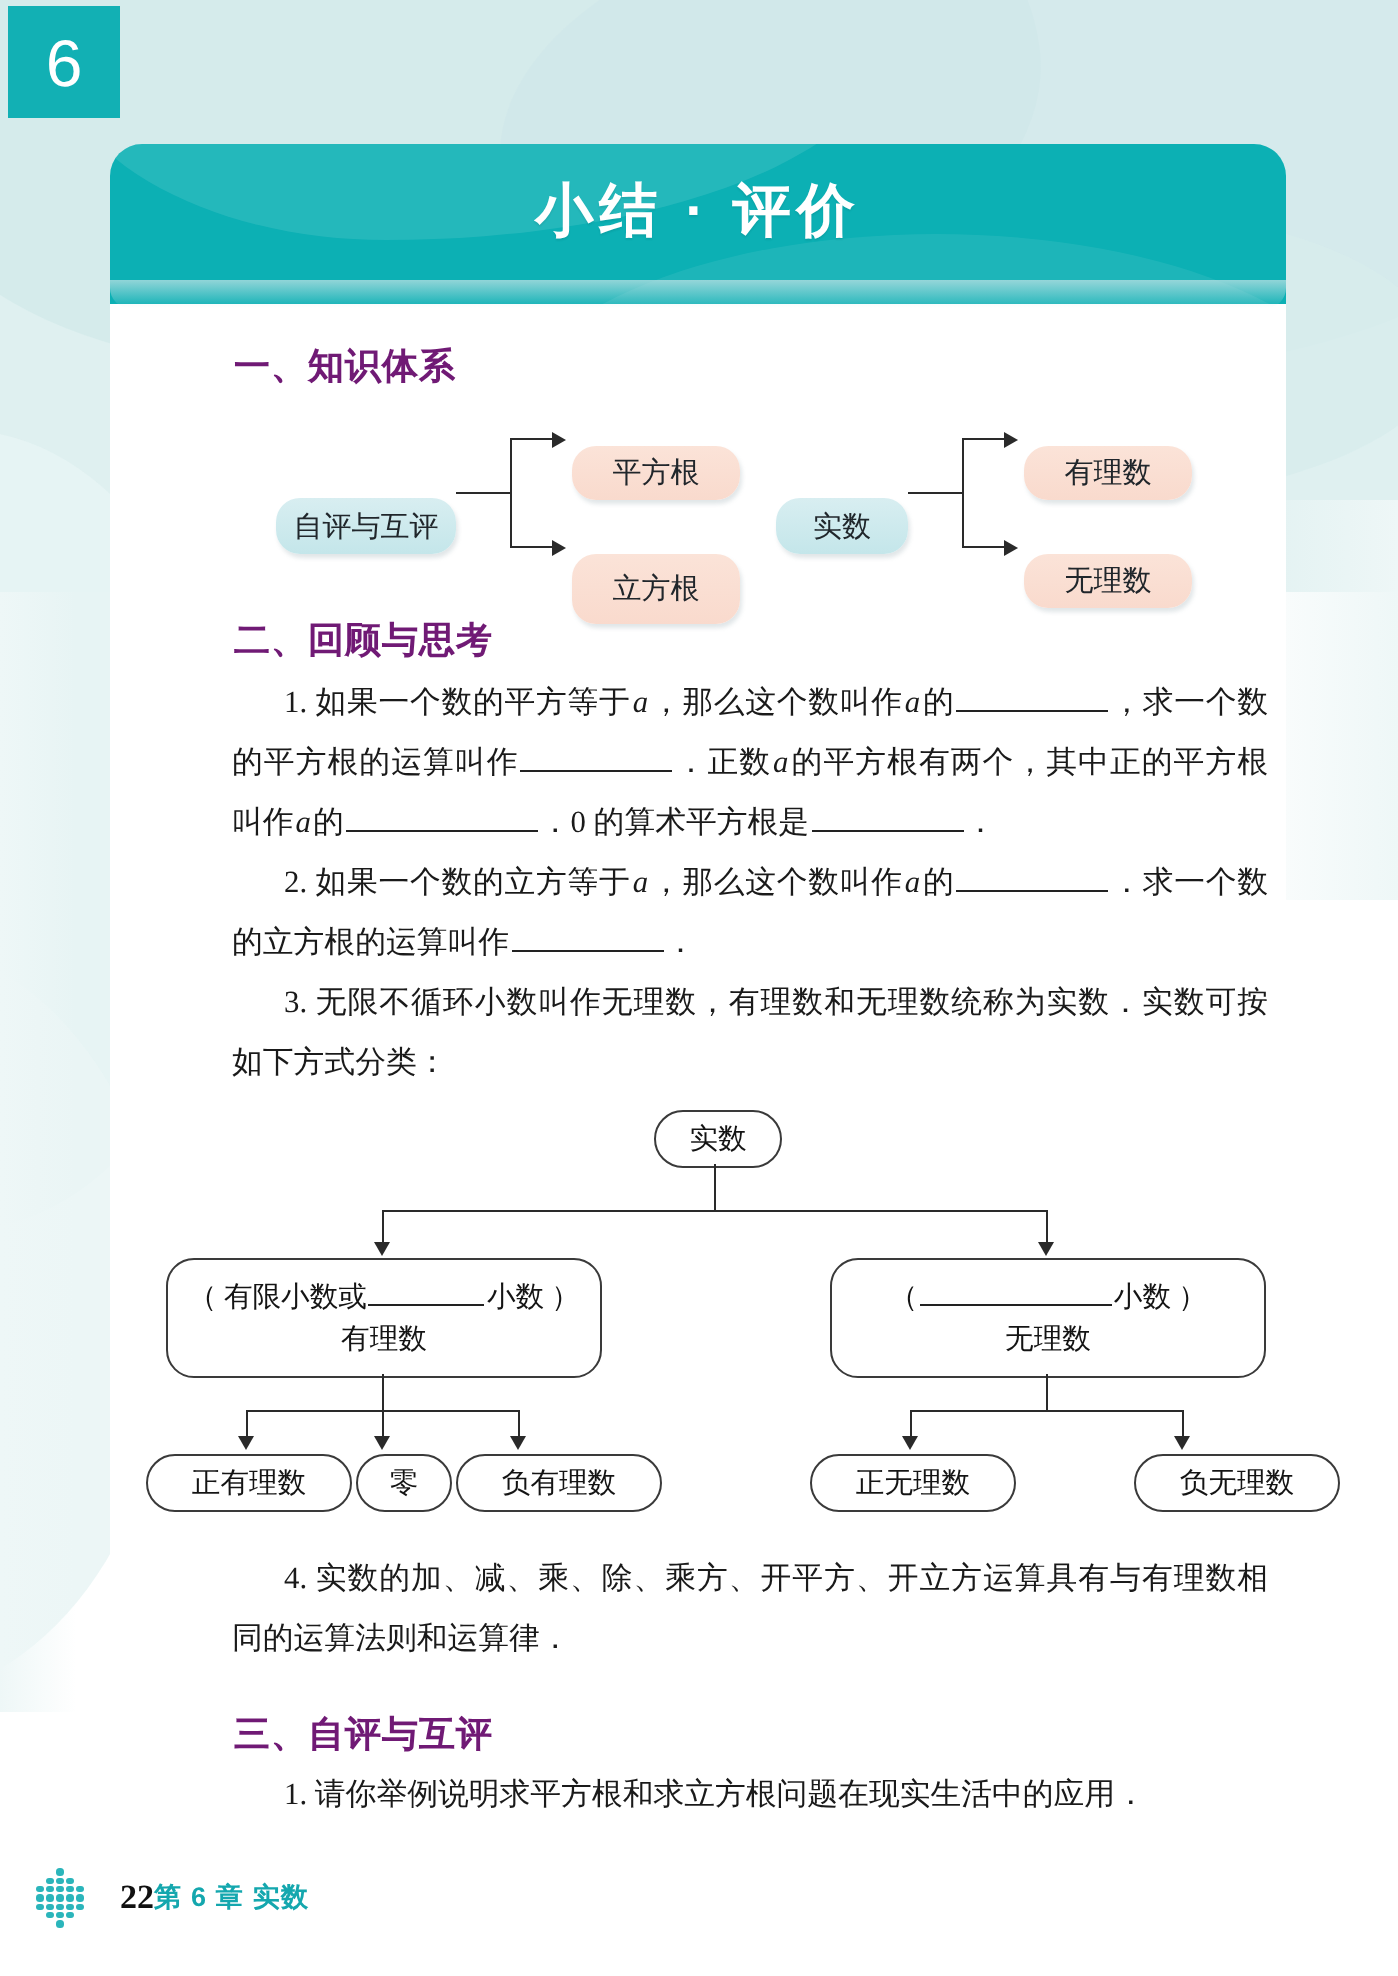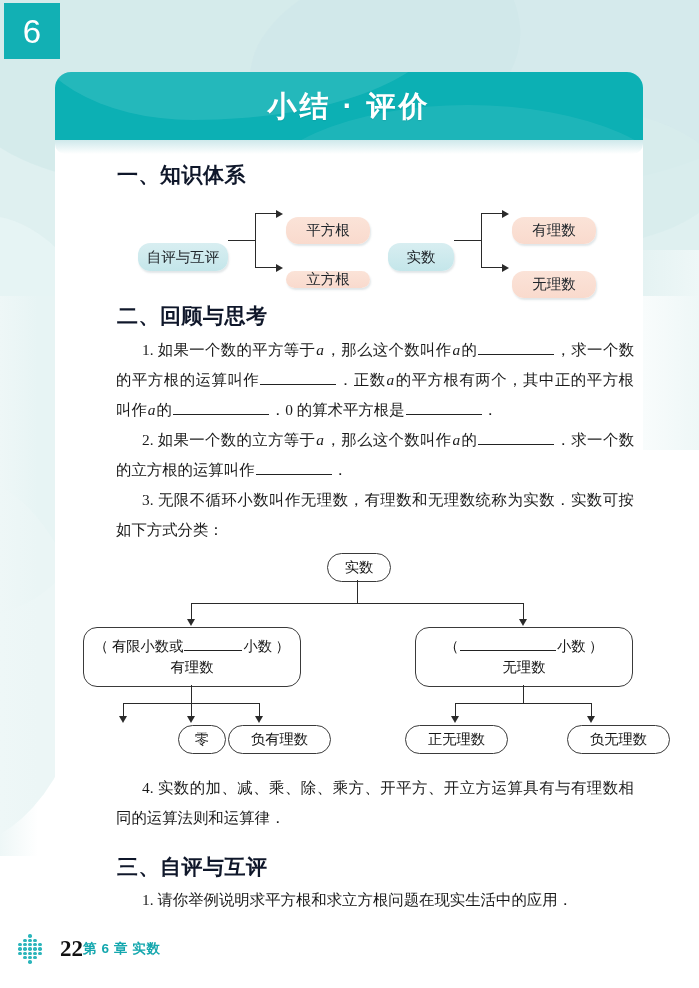--- a/index.html
+++ b/index.html
@@ -111,21 +111,21 @@
     border-radius: 18px 18px 6px 6px;
     z-index: 2;
     box-shadow: 0 0 0 0 rgba(0,0,0,0);
   }
 
   
   #title-banner {
     position: absolute;
     left: 55px; top: 72px;
     width: 588px;
-    height: 68px;
+    height: 80px;
     background: #0cb0b4;
     border-radius: 16px 16px 0 0;
     z-index: 3;
     overflow: hidden;
   }
   #title-banner .sheen {
     position: absolute;
     left: -30px; top: -52px;
     width: 420px; height: 100px;
     background: rgba(255,255,255,0.10);
@@ -163,24 +163,24 @@
   
   #body-content {
     position: absolute;
     left: 55px; top: 155px;
     width: 588px;
     z-index: 5;
   }
   .sec-head {
     font-family: "Liberation Sans", sans-serif;
     font-weight: bold;
-    font-size: 21px;
-    color: #0f172a;
+    font-size: 18px;
+    color: #701a75;
     letter-spacing: .5px;
-    margin: 6px 0 0 62px;
+    margin: 16px 0 0 62px;
   }
   .para {
     font-size: 15.4px;
     color: #1a1a1a;
     line-height: 30px;
     margin: 0 0 0 3px;
     padding: 0 9px 0 3px;
     text-align: justify;
     font-family: "Liberation Serif", serif;
   }
@@ -288,21 +288,21 @@
     position: relative;
   }
   #footer-dots i {
     position: absolute;
     width: 3.6px; height: 3.6px;
     background: #2bb5bb;
     border-radius: 50%;
   }
   #page-number {
     margin-left: 6px;
-    font-size: 23px;
+    font-size: 17px;
     color: #111;
     font-family: "Liberation Serif", serif;
     font-weight: 600;
   }
   #footer-label {
     font-size: 13.5px;
     color: #14a7ae;
     font-family: "Liberation Sans", sans-serif;
     font-weight: bold;
     letter-spacing: .6px;
@@ -342,21 +342,21 @@
   <div id="knowledge-map">
 
     <div class="kn-node kn-blue" style="left:83px; top:30px; width:90px; height:28px;">自评与互评</div>
     <div class="kn-line kn-h" style="left:173px; top:44px; width:28px;"></div>
     <div class="kn-line kn-v" style="left:200px; top:17px; height:55px;"></div>
     <div class="kn-line kn-h" style="left:200px; top:17px; width:22px;"></div>
     <div class="kn-line kn-h" style="left:200px; top:71px; width:22px;"></div>
     <div class="kn-arrow" style="left:221px; top:13.5px;"></div>
     <div class="kn-arrow" style="left:221px; top:67.5px;"></div>
     <div class="kn-node kn-pink" style="left:231px; top:4px; width:84px; height:27px;">平方根</div>
-    <div class="kn-node kn-pink" style="left:231px; top:58px; width:84px; height:17px;">立方根</div>
+    <div class="kn-node kn-pink" style="left:231px; top:58px; width:84px; height:35px;">立方根</div>
 
     <div class="kn-node kn-blue" style="left:333px; top:30px; width:66px; height:28px;">实数</div>
     <div class="kn-line kn-h" style="left:399px; top:44px; width:28px;"></div>
     <div class="kn-line kn-v" style="left:426px; top:17px; height:55px;"></div>
     <div class="kn-line kn-h" style="left:426px; top:17px; width:22px;"></div>
     <div class="kn-line kn-h" style="left:426px; top:71px; width:22px;"></div>
     <div class="kn-arrow" style="left:447px; top:13.5px;"></div>
     <div class="kn-arrow" style="left:447px; top:67.5px;"></div>
     <div class="kn-node kn-pink" style="left:457px; top:4px; width:84px; height:27px;">有理数</div>
     <div class="kn-node kn-pink" style="left:457px; top:58px; width:84px; height:27px;">无理数</div>
@@ -402,20 +402,21 @@
     </div>
 
     <div class="tr-line tr-v" style="left:136px; top:134px; height:18px;"></div>
     <div class="tr-line tr-h" style="left:68px; top:152px; width:136px;"></div>
     <div class="tr-line tr-v" style="left:68px; top:152px; height:14px;"></div>
     <div class="tr-line tr-v" style="left:136px; top:152px; height:14px;"></div>
     <div class="tr-line tr-v" style="left:204px; top:152px; height:14px;"></div>
     <div class="tr-arrow-down" style="left:63.5px; top:165px;"></div>
     <div class="tr-arrow-down" style="left:131.5px; top:165px;"></div>
     <div class="tr-arrow-down" style="left:199.5px; top:165px;"></div>
+    <div class="tr-node tr-pill" style="left:18px; top:174px; width:101px; height:27px;">正有理数</div>
     <div class="tr-node tr-pill" style="left:123px; top:174px; width:46px; height:27px;">零</div>
     <div class="tr-node tr-pill" style="left:173px; top:174px; width:101px; height:27px;">负有理数</div>
 
     <div class="tr-line tr-v" style="left:468px; top:134px; height:18px;"></div>
     <div class="tr-line tr-h" style="left:400px; top:152px; width:136px;"></div>
     <div class="tr-line tr-v" style="left:400px; top:152px; height:14px;"></div>
     <div class="tr-line tr-v" style="left:536px; top:152px; height:14px;"></div>
     <div class="tr-arrow-down" style="left:395.5px; top:165px;"></div>
     <div class="tr-arrow-down" style="left:531.5px; top:165px;"></div>
     <div class="tr-node tr-pill" style="left:350px; top:174px; width:101px; height:27px;">正无理数</div>

